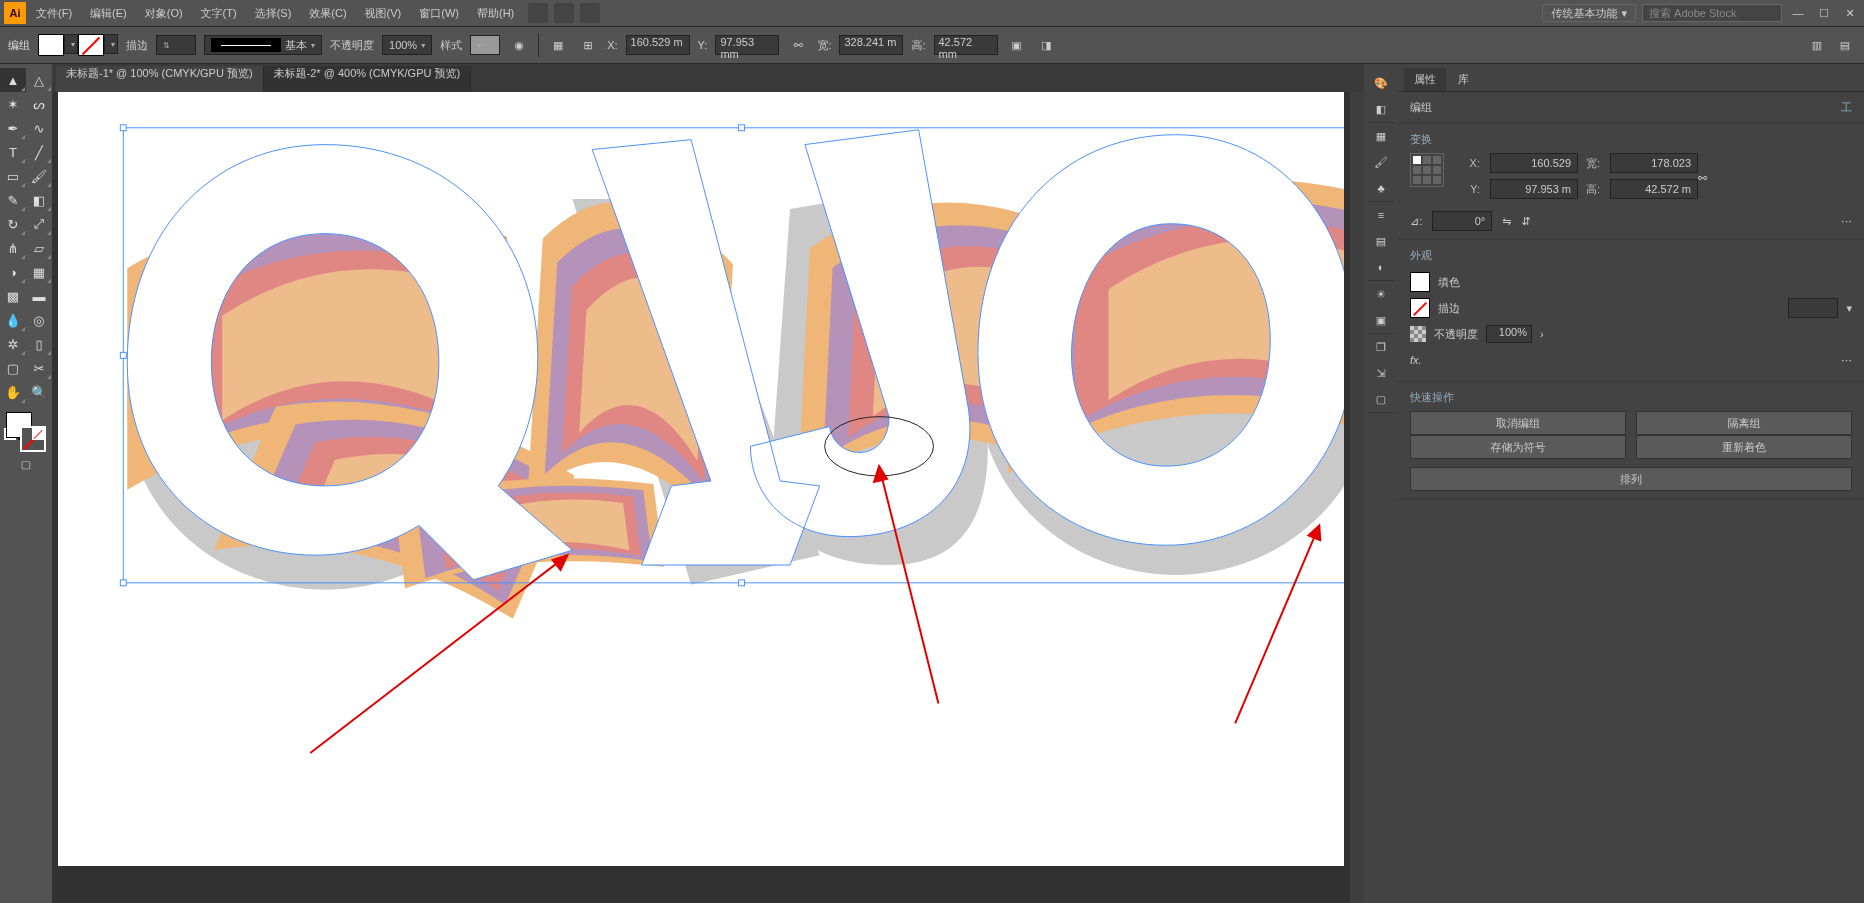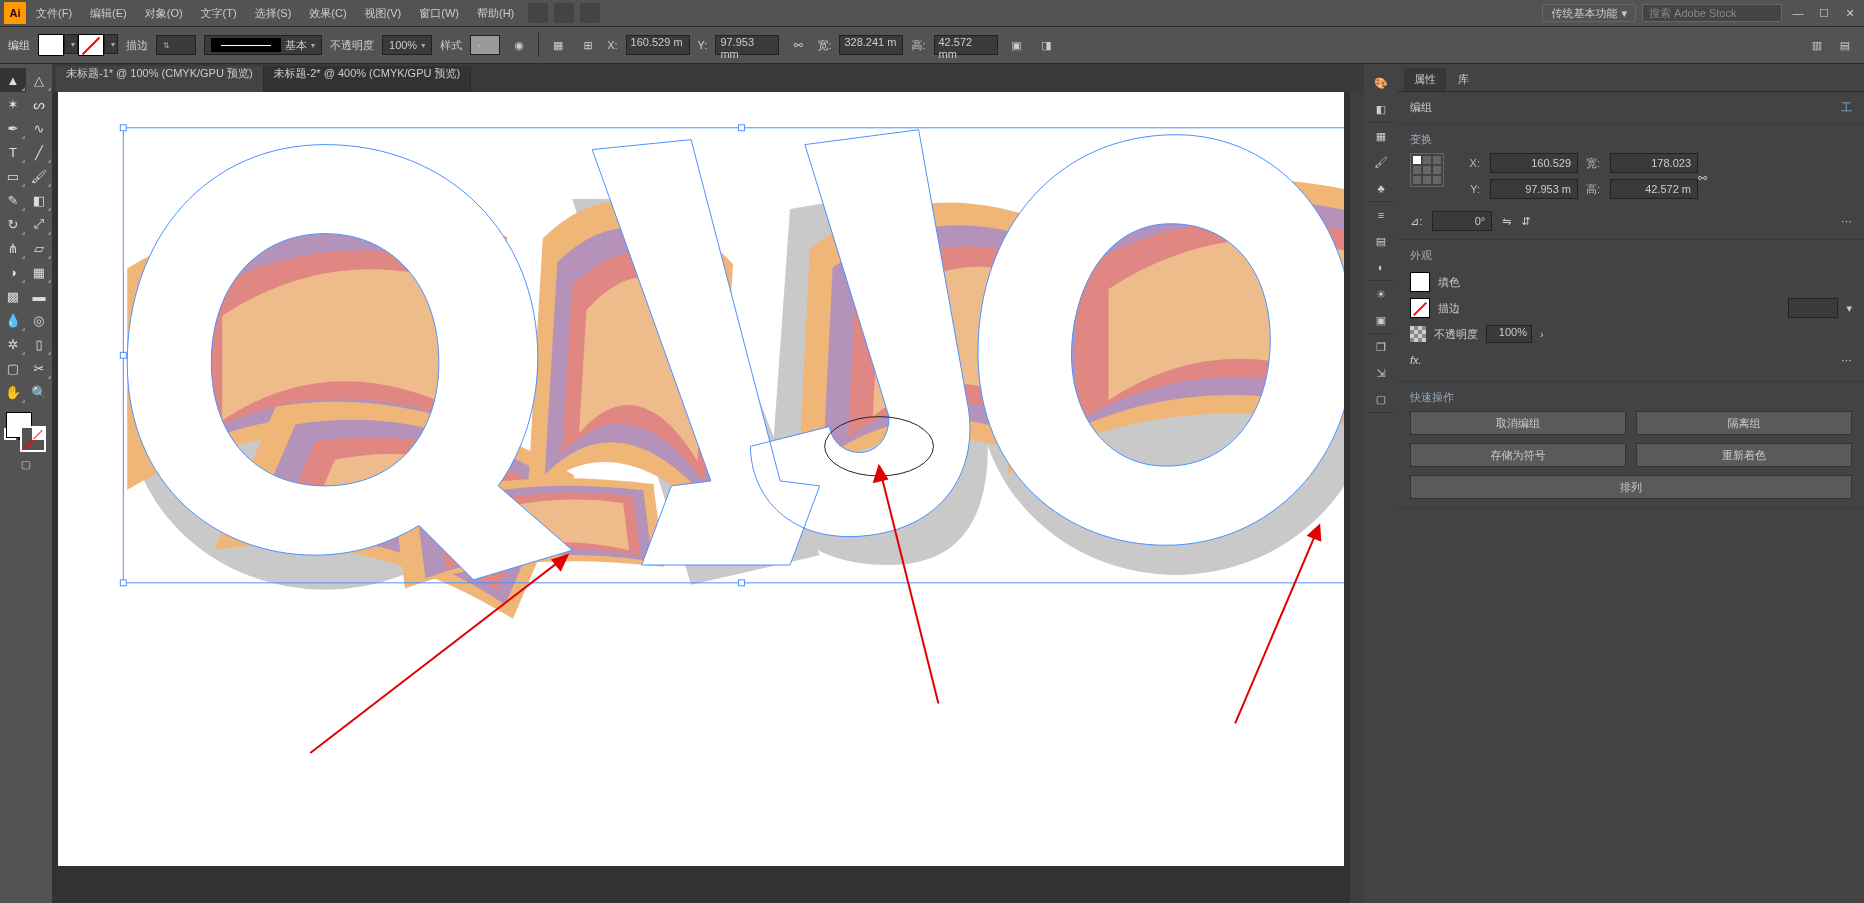--- a/index.html
+++ b/index.html
@@ -373,21 +373,21 @@
       <div class="opfield">100%</div>
         <span>›</span>
     </div>
     <div class="appear-row">
         <span style="font-style:italic">fx.</span>
         <span style="margin-left:auto">⋯</span>
       </div>
   </div>
   <div class="prow">
     <span class="head">快速操作</span>
-    <div class="btnrow" style="margin-bottom:8px">
+    <div class="btnrow" style="">
       <div class="pbtn">取消编组</div>
       <div class="pbtn">隔离组</div>
     </div>
     <div class="btnrow" style="margin-bottom:8px">
       <div class="pbtn">存储为符号</div>
       <div class="pbtn">重新着色</div>
     </div>
     <div class="btnrow">
         <div class="pbtn">排列</div>
       </div>

